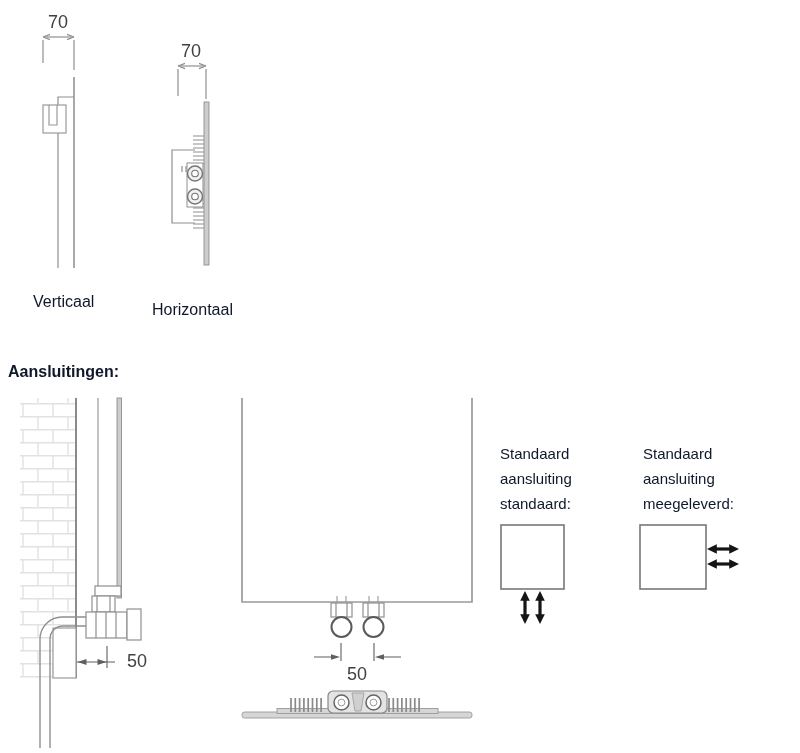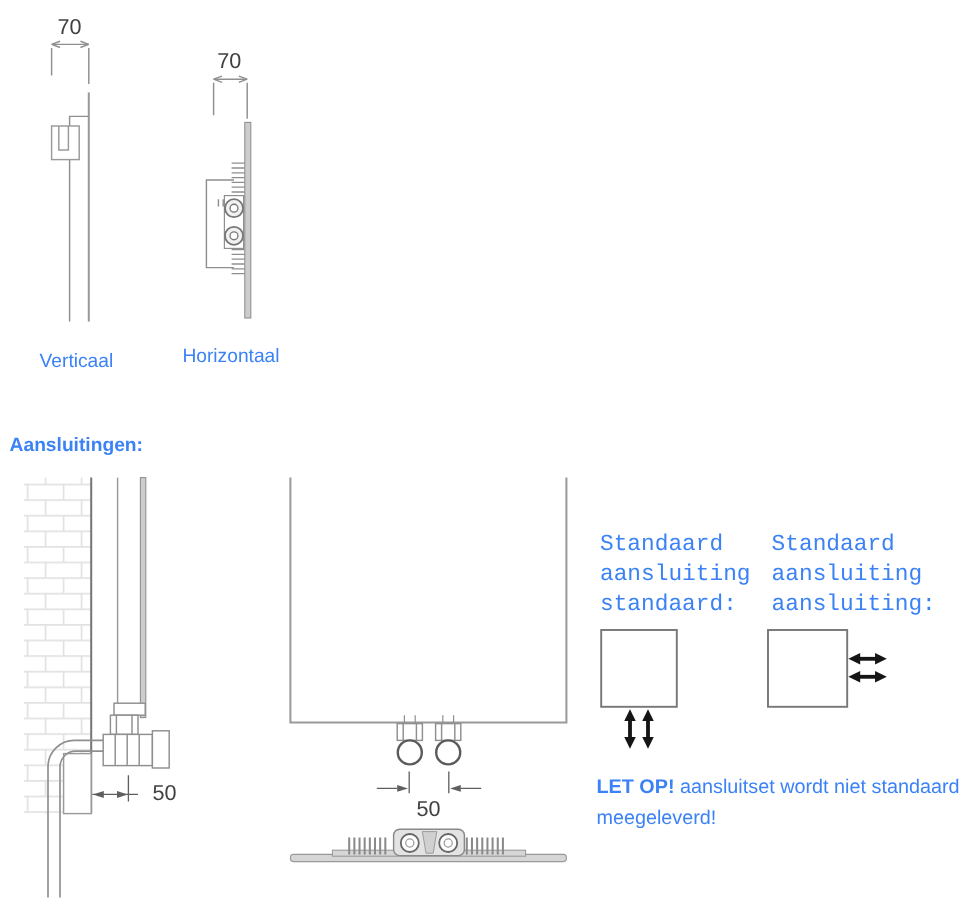--- a/index.html
+++ b/index.html
@@ -1,26 +1,26 @@
 <!DOCTYPE html>
 <html><head>
 <meta charset="utf-8">
 <style>
   html,body{margin:0;padding:0;background:#ffffff;}
   .page{
     position:relative;width:800px;height:753px;background:#ffffff;overflow:hidden;
     font-family:"Liberation Sans", sans-serif;color:#3b3b3b;
   }
   .art{position:absolute;left:0;top:0;}
-  .lbl{position:absolute;color:#3b82f6;font-family:"Liberation Sans", sans-serif;
+  .lbl{position:absolute;color:#0f172a;font-family:"Liberation Sans", sans-serif;
        font-size:16px;line-height:1.2;white-space:nowrap;}
   .dim{font-size:18px;color:#414141;}
   .center{text-align:center;}
   .bold{font-weight:bold;}
-  .col{line-height:25px;font-size:19px;font-family:Liberation Mono, monospace;}
+  .col{line-height:25px;font-size:15px;}
   .note{font-size:16.5px;line-height:26px;white-space:normal;width:304px;}
 </style>
 </head>
 <body>
 
 <div class="page">
 
   <svg class="art" width="800" height="753" viewBox="0 0 800 753">
     <defs>
       <pattern id="brick" width="30" height="26" patternUnits="userSpaceOnUse">
@@ -151,38 +151,34 @@
       </g>
     </g>
   </svg>
 
   <div class="lbl dim center" style="left:44px;top:12px;width:28px;">70</div>
 
   <div class="lbl dim center" style="left:177px;top:41px;width:28px;">70</div>
 
   <div class="lbl" style="left:33px;top:292px;">Verticaal</div>
 
-  <div class="lbl" style="left:152px;top:288px;">Horizontaal</div>
+  <div class="lbl" style="left:152px;top:300px;">Horizontaal</div>
 
   <div class="lbl bold" style="left:8px;top:362px;">Aansluitingen:</div>
 
   <div class="lbl dim" style="left:127px;top:651px;">50</div>
 
   <div class="lbl dim center" style="left:340px;top:664px;width:34px;">50</div>
 
   <div class="lbl col" style="left:500px;top:441px;">
     <div>Standaard</div>
     <div>aansluiting</div>
     <div>standaard:</div>
   </div>
 
   <div class="lbl col" style="left:643px;top:441px;">
     <div>Standaard</div>
     <div>aansluiting</div>
-    <div>aansluiting:</div>
+    <div>meegeleverd:</div>
   </div>
 
-  <div class="lbl note" style="left:497px;top:643px;">
-    <span class="bold">LET OP!</span>
-    <span>aansluitset wordt niet standaard meegeleverd!</span>
-  </div>
 
 </div>
 
 </body></html>

